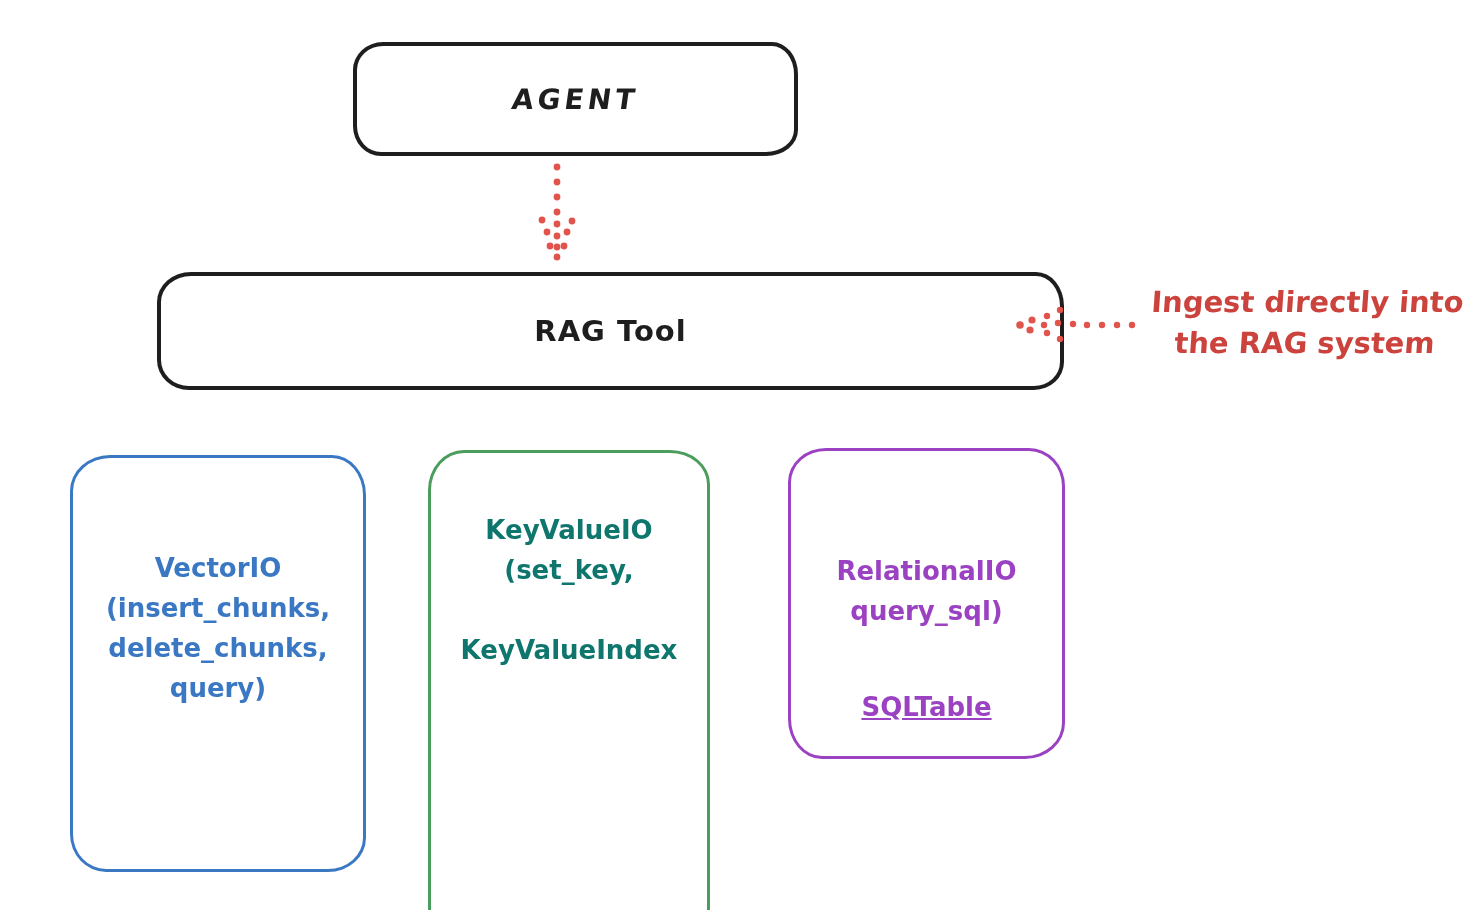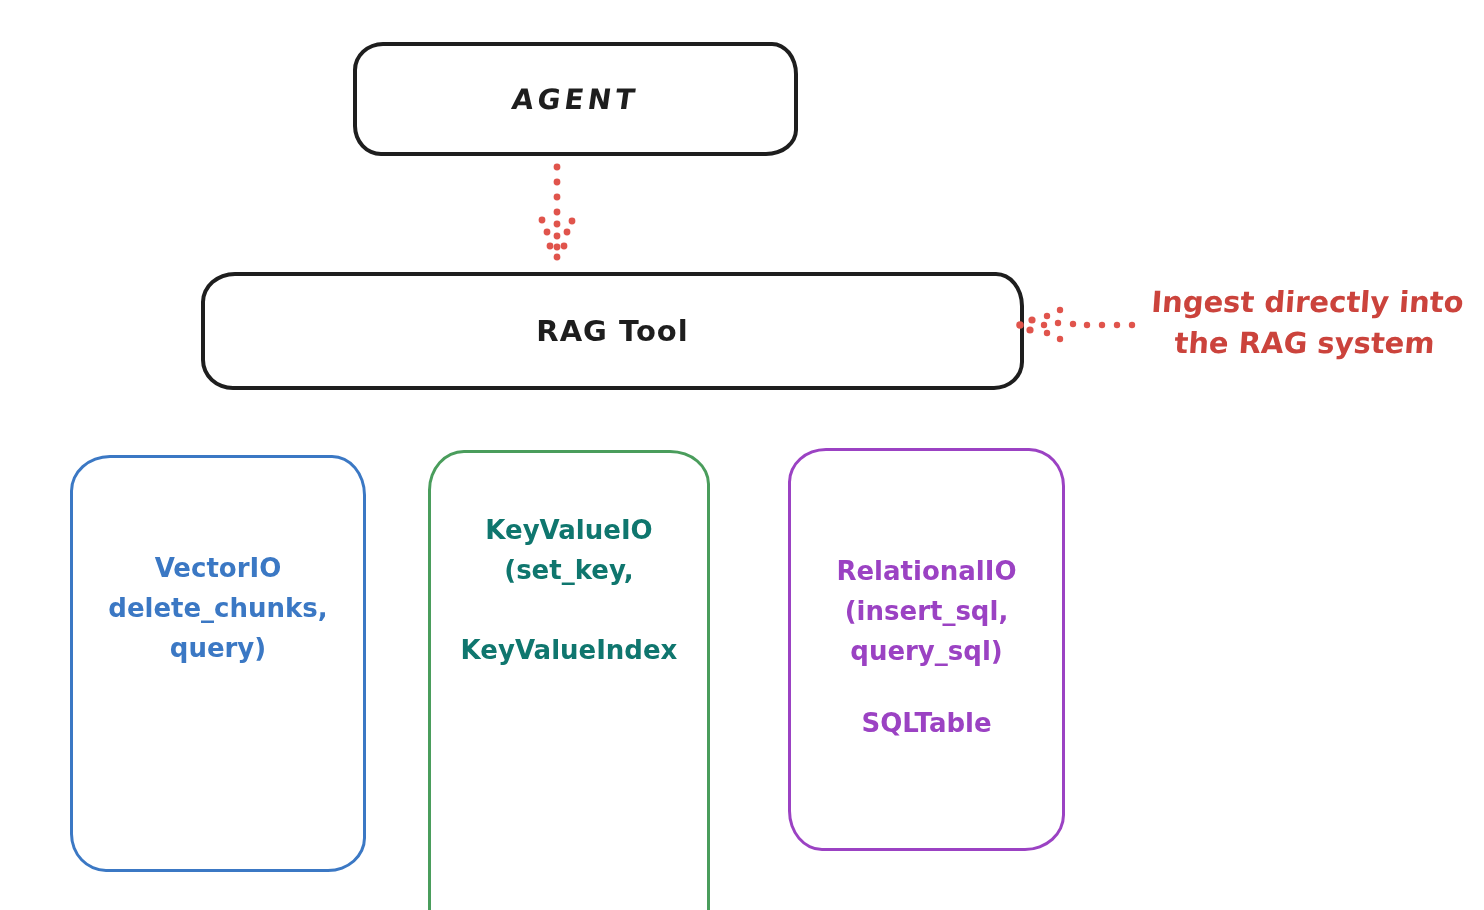--- a/index.html
+++ b/index.html
@@ -19,23 +19,22 @@
   }
   .box-agent {
     left: 353px; top: 42px; width: 445px; height: 114px;
     border-radius: 30px 26px 32px 28px / 28px 32px 26px 30px;
   }
   .box-agent .box-label {
     font-size: 28px; font-weight: bold; color: #1e1e1e;
     letter-spacing: 4px; transform: skewX(-8deg);
   }
   .box-ragtool {
-    left: 157px; top: 272px; width: 823px; height: 118px;
+    left: 157px; top: 272px; width: 907px; height: 118px;
     border-radius: 34px 28px 30px 32px / 30px 34px 28px 30px;
-    margin-left: 44px;
   }
   .box-ragtool .box-label {
     font-size: 29px; font-weight: bold; color: #1e1e1e; letter-spacing: 1px;
   }
 
   .storage-box {
     position: absolute;
     background: #ffffff;
     border-width: 3.5px; border-style: solid;
     display: flex; flex-direction: column; align-items: center;
@@ -55,26 +54,26 @@
 
   .box-keyvalue {
     left: 428px; top: 450px; width: 282px; height: 519px;
     border-color: #4a9d5c; color: #0f766e;
     border-radius: 36px 40px 34px 38px / 40px 34px 38px 36px;
     padding-top: 57px;
   }
   .box-keyvalue .footer-label { margin-top: 40px; }
 
   .box-relational {
-    left: 788px; top: 448px; width: 277px; height: 403px;
+    left: 788px; top: 448px; width: 277px; height: 311px;
     border-color: #9b42c3; color: #9b42c3;
     border-radius: 38px 36px 40px 34px / 34px 38px 36px 40px;
     padding-top: 100px;
   }
-  .box-relational .footer-label { margin-top: 32px; }
+  .box-relational .footer-label { margin-top: 56px; text-decoration: underline; }
 
   .storage-line { display: block; }
 
   
   .annotation {
     position: absolute; left: 1128px; top: 282px; width: 356px;
     text-align: center;
     color: #cb433c; font-size: 29px; font-weight: bold; line-height: 41px;
     transform: skewX(-4deg);
   }
@@ -134,30 +133,30 @@
     </g>
   </svg>
 
   <div class="annotation">
     <span class="storage-line">Ingest directly into</span>
     <span class="storage-line">the RAG system</span>
   </div>
 
   <div class="storage-box box-vector">
     <span class="storage-line">VectorIO</span>
+    <span class="storage-line">(insert_chunks,</span>
     <span class="storage-line">delete_chunks,</span>
     <span class="storage-line">query)</span>
   </div>
 
   <div class="storage-box box-keyvalue">
     <span class="storage-line">KeyValueIO</span>
     <span class="storage-line">(set_key,</span>
     <span class="storage-line footer-label">KeyValueIndex</span>
   </div>
 
   <div class="storage-box box-relational">
     <span class="storage-line">RelationalIO</span>
-    <span class="storage-line">(insert_sql,</span>
     <span class="storage-line">query_sql)</span>
     <span class="storage-line footer-label">SQLTable</span>
   </div>
 
 </div>
 
 </body></html>

